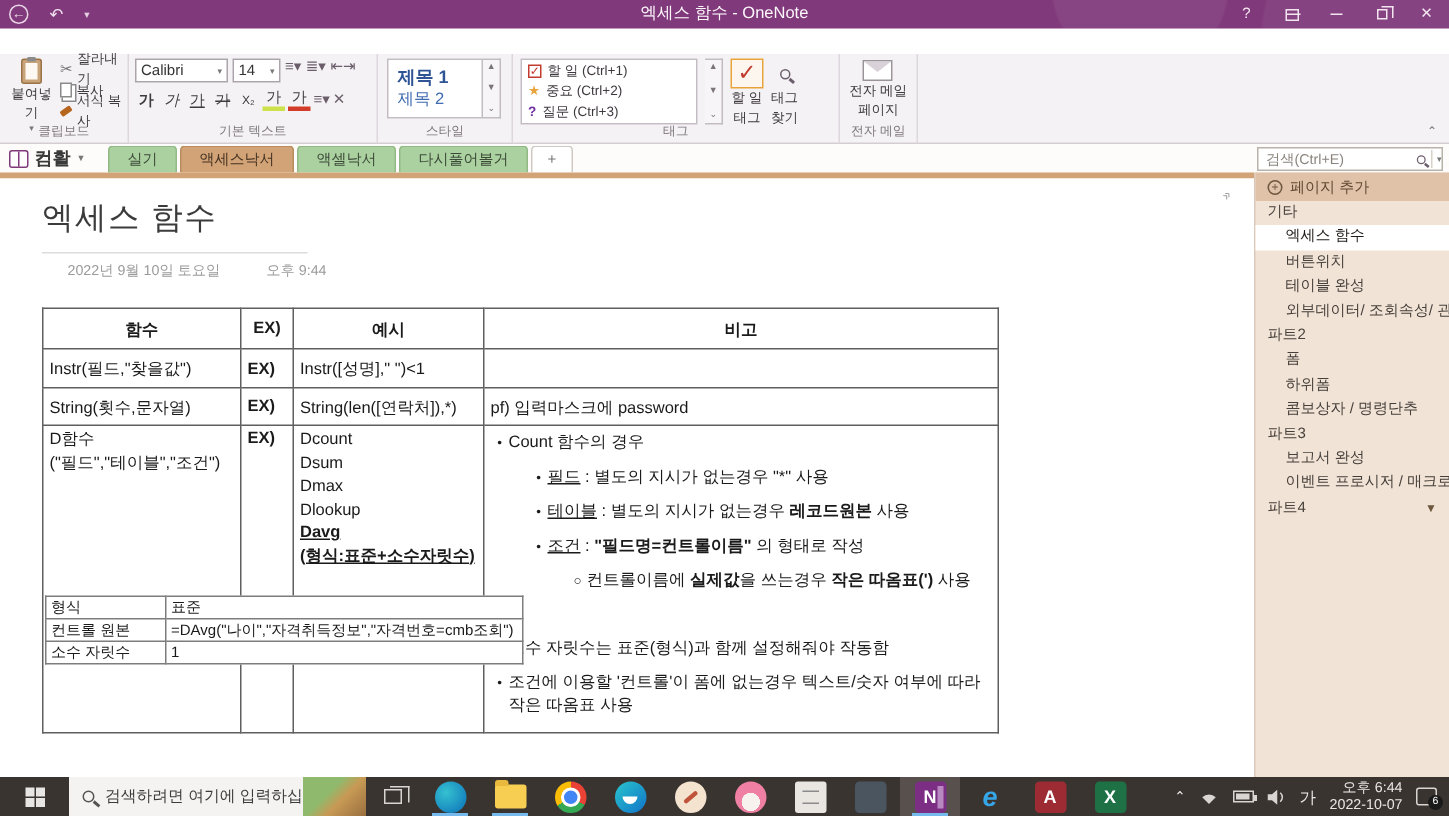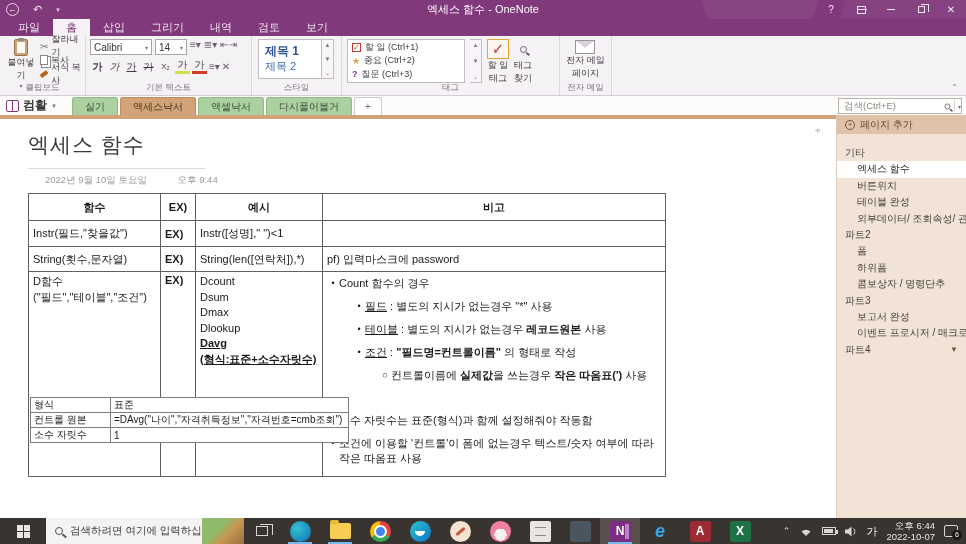--- a/index.html
+++ b/index.html
@@ -71,35 +71,35 @@
   .stab.add { background:#fff; border-color:#cfc9c3; color:#777; padding:0 10px; }
   .tanstrip { position:absolute; left:0; top:115px; width:836px; height:4px; background:#d1a377; }
   .searchbox { position:absolute; right:4px; top:2px; width:124px; height:16px; background:#fff; border:1px solid #b9b2aa; display:flex; align-items:center; font-size:9.5px; color:#8b857e; padding-left:5px;margin-left:44px; }
   .searchbox .sp { flex:1; }
   .sb-div { width:1px; height:12px; background:#d8d2ca; margin:0 3px; }
 
   
   .sidebar { position:absolute; left:836px; top:115px; width:130px; height:403px; background:#f2e3d7; border-left:1px solid #dcc9ba; }
   .sb-head { height:19px; background:#e0c2a9; display:flex; align-items:center; gap:5px; padding-left:8px; font-size:10px; color:#5f492f; }
   .plus-ic { width:10px; height:10px; border:1px solid #6d573d; border-radius:50%; font-size:8px; line-height:8px; text-align:center; color:#6d573d; }
-  .sb-list { margin-top:11px; }
+  .sb-list { }
   .sb-item { height:16.4px; line-height:16.4px; font-size:10px; color:#46403a; padding-left:8px; white-space:nowrap; overflow:hidden; position:relative; }
   .sb-item.child { padding-left:20px; }
   .sb-item.sel { background:#fff; color:#1f1b18; }
   .sb-item .chev { position:absolute; right:8px; font-size:8px; color:#6d573d; }
 
   
   .content { position:absolute; left:0; top:119px; width:836px; height:399px; background:#fff; }
   .expand-ic { position:absolute; left:815px; top:6px; font-size:9px; color:#9a9a9a; transform:rotate(-45deg); }
   .page-title { position:absolute; left:28px; top:12px; font-size:21px; color:#3b3b3b; letter-spacing:1px; }
   .title-rule { position:absolute; left:28px; top:49px; width:177px; height:1px; background:#dcdcdc; }
   .page-date { position:absolute; left:28px; top:55px; font-size:9.5px; color:#9b9b9b;margin-left:17px; }
   .page-date span + span { margin-left:28px; }
 
-  table.main { position:absolute; left:28px; top:74px; border-collapse:collapse; table-layout:fixed; font-size:11px; color:#1a1a1a; }
+  table.main { position:absolute; left:28px; top:86px; border-collapse:collapse; table-layout:fixed; font-size:11px; color:#1a1a1a; }
   table.main td, table.main th { border:1px solid #5f5f5f; padding:2px 4px; vertical-align:middle; }
   table.main th { font-weight:bold; text-align:center; }
   .c-func { width:132px; } .c-ex { width:35px; } .c-exam { width:127px; } .c-note { width:343px; }
   .exb { font-weight:bold; text-align:left; vertical-align:top; }
   tr.drow td { vertical-align:top; }
   .dline { line-height:15.5px; }
   .ulb { font-weight:bold; text-decoration:underline; }
   .ul { text-decoration:underline; }
   .note-li { display:flex; line-height:15px; margin-bottom:8px; }
   .note-li .blt { width:12px; flex:none; text-align:center; font-size:9px; line-height:15px; }
@@ -179,29 +179,20 @@
       <span class="wc">
           <span class="mini"></span>
         </span>
       <span class="wc">
           <span class="rest"></span>
         </span>
       <span class="wc">✕</span>
     </div>
   </div>
 
-  <div class="ribbon-tabs">
-    <span class="rtab">파일</span>
-    <span class="rtab selected">홈</span>
-    <span class="rtab">삽입</span>
-    <span class="rtab">그리기</span>
-    <span class="rtab">내역</span>
-    <span class="rtab">검토</span>
-    <span class="rtab">보기</span>
-  </div>
 
   <div class="ribbon">
 
     <div class="rgroup" style="left:0;width:86px;">
       <div style="display:flex;gap:4px;padding:3px 2px 0 6px;">
         <span class="gbig">
           <span class="clip-ic"></span>
           <span>붙여넣기</span>
           <span class="caret">▾</span>
         </span>

